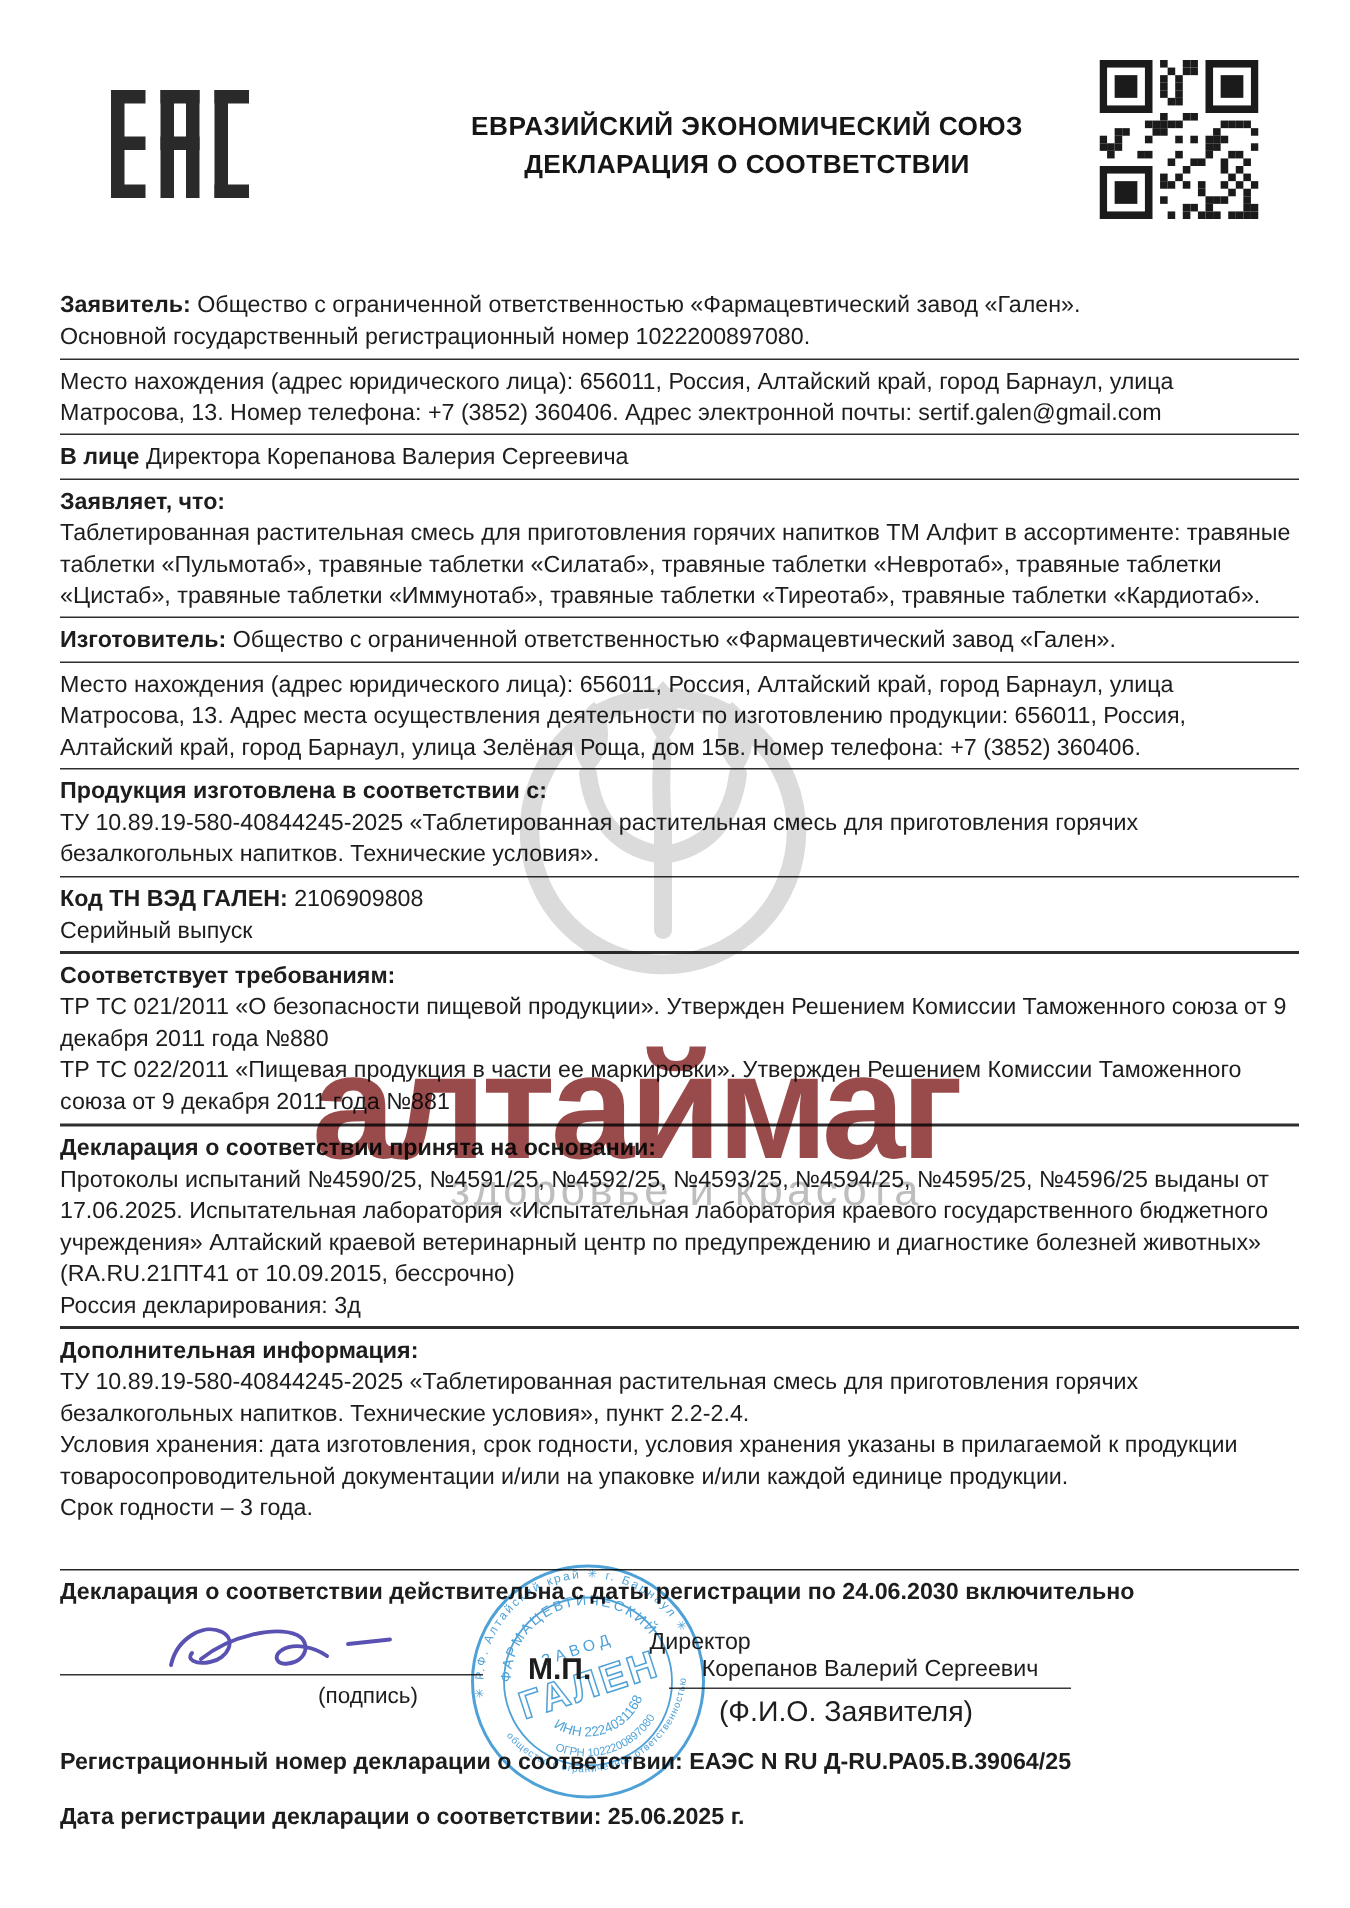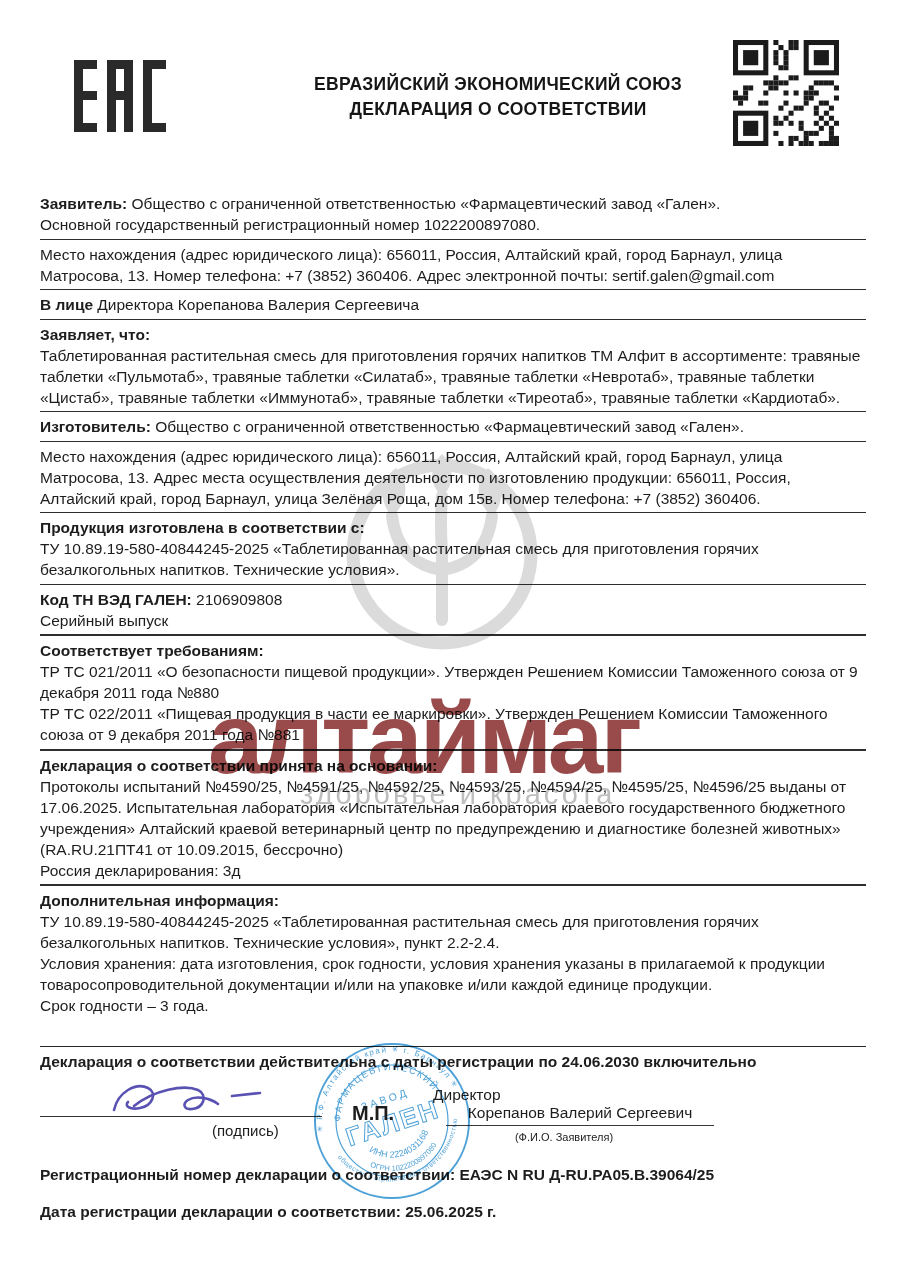--- a/index.html
+++ b/index.html
@@ -26,21 +26,21 @@
   .validity{position:absolute;left:40px;top:1046px;width:826px;border-top:1.6px solid #262626;
             padding-top:6px;font-weight:bold;font-size:15.5px;}
   .sign-svg{position:absolute;left:100px;top:1076px;mix-blend-mode:multiply;}
   .sign-line{position:absolute;left:40px;top:1116px;width:282px;border-top:1.6px solid #333;}
   .sign-caption{position:absolute;left:212px;top:1122px;font-size:15px;}
   .mp-label{position:absolute;left:352px;top:1102px;font-weight:bold;font-size:20px;z-index:4;}
   .stamp{position:absolute;left:302px;top:1032px;mix-blend-mode:multiply;opacity:.92;z-index:3;}
   .director-label{position:absolute;left:433px;top:1086px;font-size:15.5px;}
   .fio-name{position:absolute;left:446px;top:1104px;width:268px;text-align:center;
             border-bottom:1.3px solid #3a3a3a;padding-bottom:3px;font-size:15.5px;}
-  .fio-caption{position:absolute;left:430px;top:1131px;width:268px;text-align:center;font-size:11px;}
+  .fio-caption{position:absolute;left:430px;top:1131px;width:268px;text-align:center;font-size:19px;}
   .reg-number{position:absolute;left:40px;top:1166px;font-weight:bold;font-size:15.5px;}
   .reg-date{position:absolute;left:40px;top:1203px;font-weight:bold;font-size:15.5px;}
 </style>
 </head>
 <body>
 
 <div class="page">
 
   <div class="eac-logo">
     <svg width="96" height="88" viewBox="0 0 96 80">

